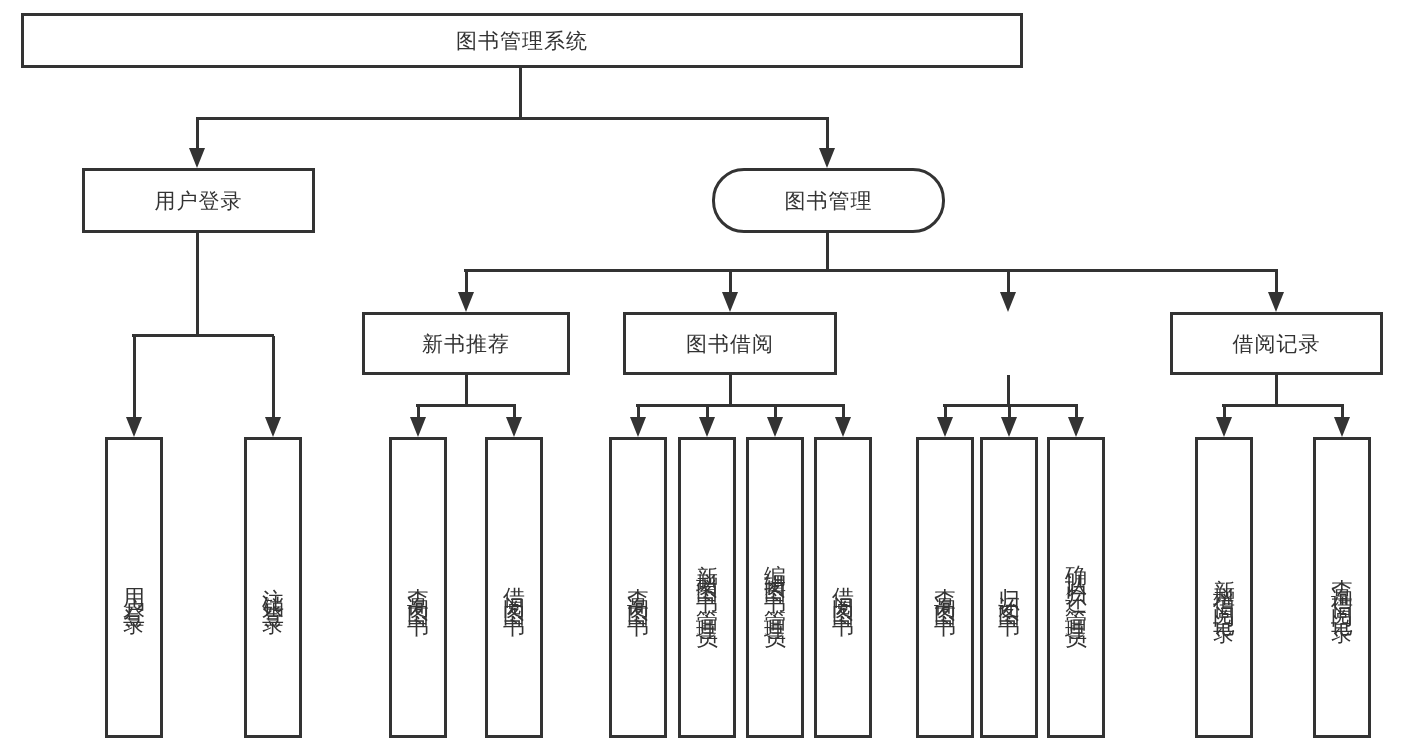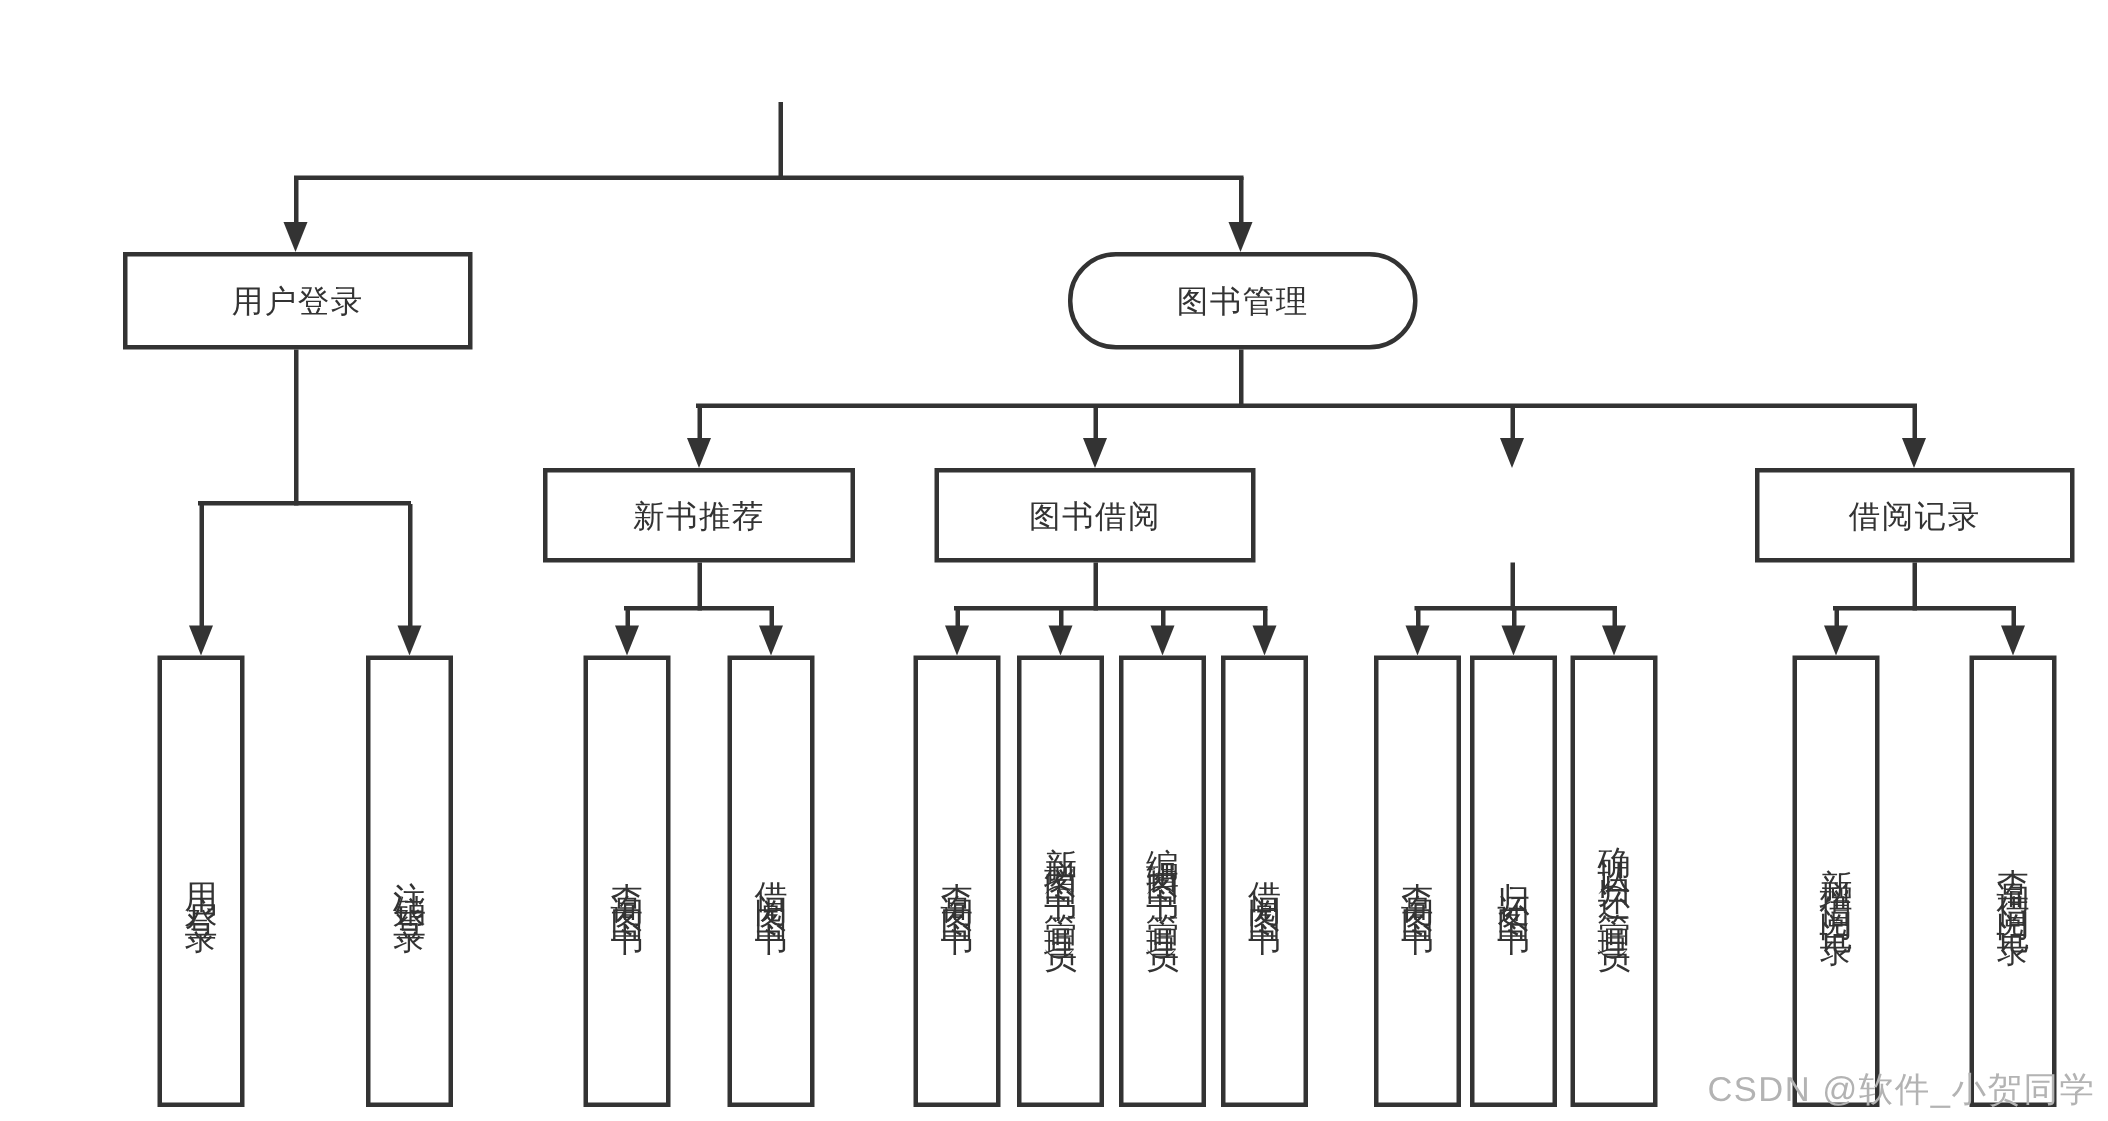--- a/index.html
+++ b/index.html
@@ -56,20 +56,23 @@
     letter-spacing: 1px;
     z-index: 5;
     white-space: nowrap;
   }
 </style>
 </head>
 <body>
 
 <div class="canvas">
 
+  <div class="box" style="left:21px; top:13px; width:1002px; height:55px;">
+    <span class="hlabel">图书管理系统</span>
+  </div>
 
   <div class="line" style="left:519px; top:68px; width:3px; height:50px;"></div>
   <div class="line" style="left:196px; top:117px; width:633px; height:3px;"></div>
   <div class="line" style="left:196px; top:118px; width:3px; height:34px;"></div>
   <div class="arrow" style="left:189px; top:148px;"></div>
   <div class="line" style="left:826px; top:118px; width:3px; height:34px;"></div>
   <div class="arrow" style="left:819px; top:148px;"></div>
 
   <div class="box" style="left:82px; top:168px; width:233px; height:65px;">
     <span class="hlabel">用户登录</span>
@@ -177,15 +180,14 @@
     <span class="vtext">确认归还（管理员）</span>
   </div>
 
   <div class="box" style="left:1195px; top:437px; width:58px; height:301px;">
     <span class="vtext">新增借阅记录</span>
   </div>
   <div class="box" style="left:1313px; top:437px; width:58px; height:301px;">
     <span class="vtext">查询借阅记录</span>
   </div>
 
-  <div class="watermark">CSDN @软件_小贺同学</div>
 
 </div>
 
 </body></html>

